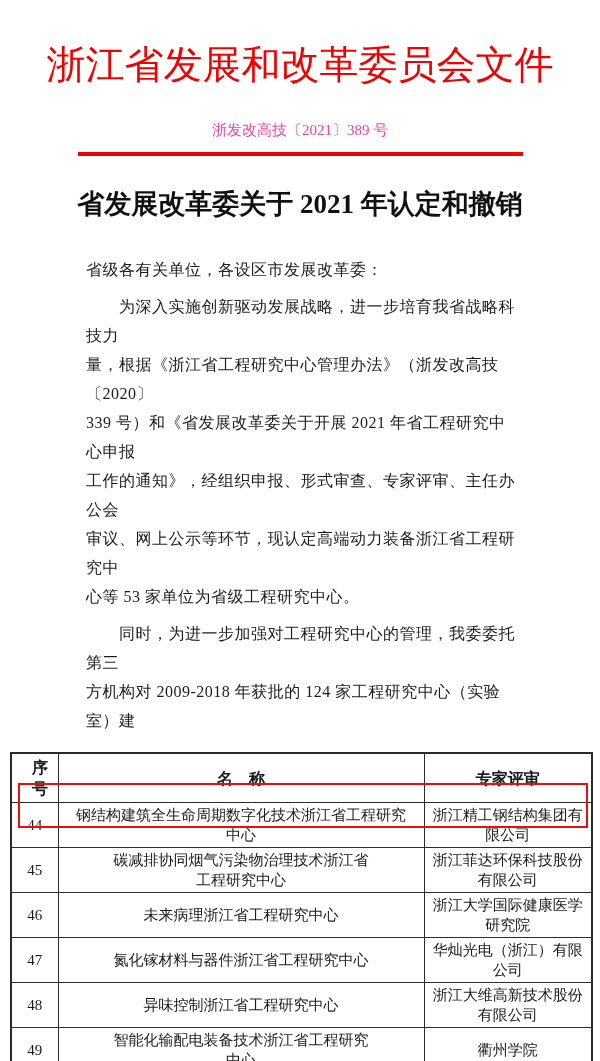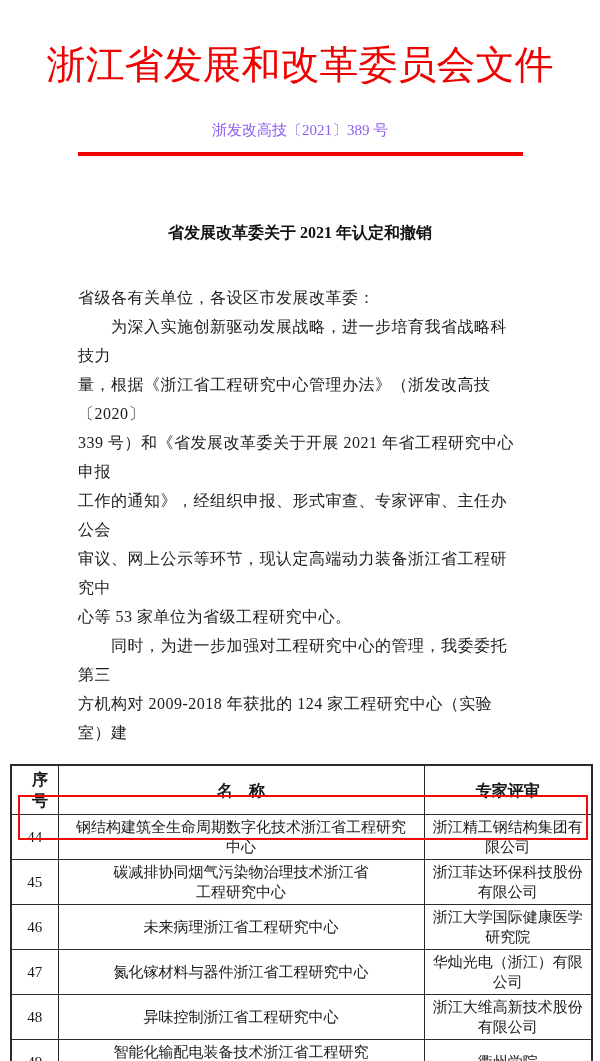--- a/index.html
+++ b/index.html
@@ -20,43 +20,43 @@
     font-weight: normal;
     color: #ee0202;
     letter-spacing: 0px;
     white-space: nowrap;
   }
   .doc-number {
     margin-top: 30px;
     text-align: center;
     font-size: 15px;
     line-height: 20px;
-    color: #8b5cf6;
+    color: #ec4899;
   }
   .red-rule {
     height: 4px;
     background: #ee0202;
     margin: 12px 77px 0 78px;
   }
   .notice-title {
-    margin-top: 60px;
+    margin-top: 32px;
     text-align: center;
-    font-size: 16px;
+    font-size: 27px;
     line-height: 33px;
     font-weight: bold;
     color: #111111;
   }
   .body-text {
     margin: 34px 77px 0 78px;
     font-size: 16px;
     line-height: 29px;
     letter-spacing: 0.5px;
     color: #1c1c1c;
   }
-  .body-text p { margin: 0; white-space: pre-line; }
+  .body-text p { margin: 8px; white-space: pre-line; }
   .table-wrap {
     position: relative;
     margin: 17px 7px 0 10px;
   }
   table.centers {
     width: 100%;
     border-collapse: collapse;
     table-layout: fixed;
     border: 2px solid #2b2b2b;
     font-size: 15px;

